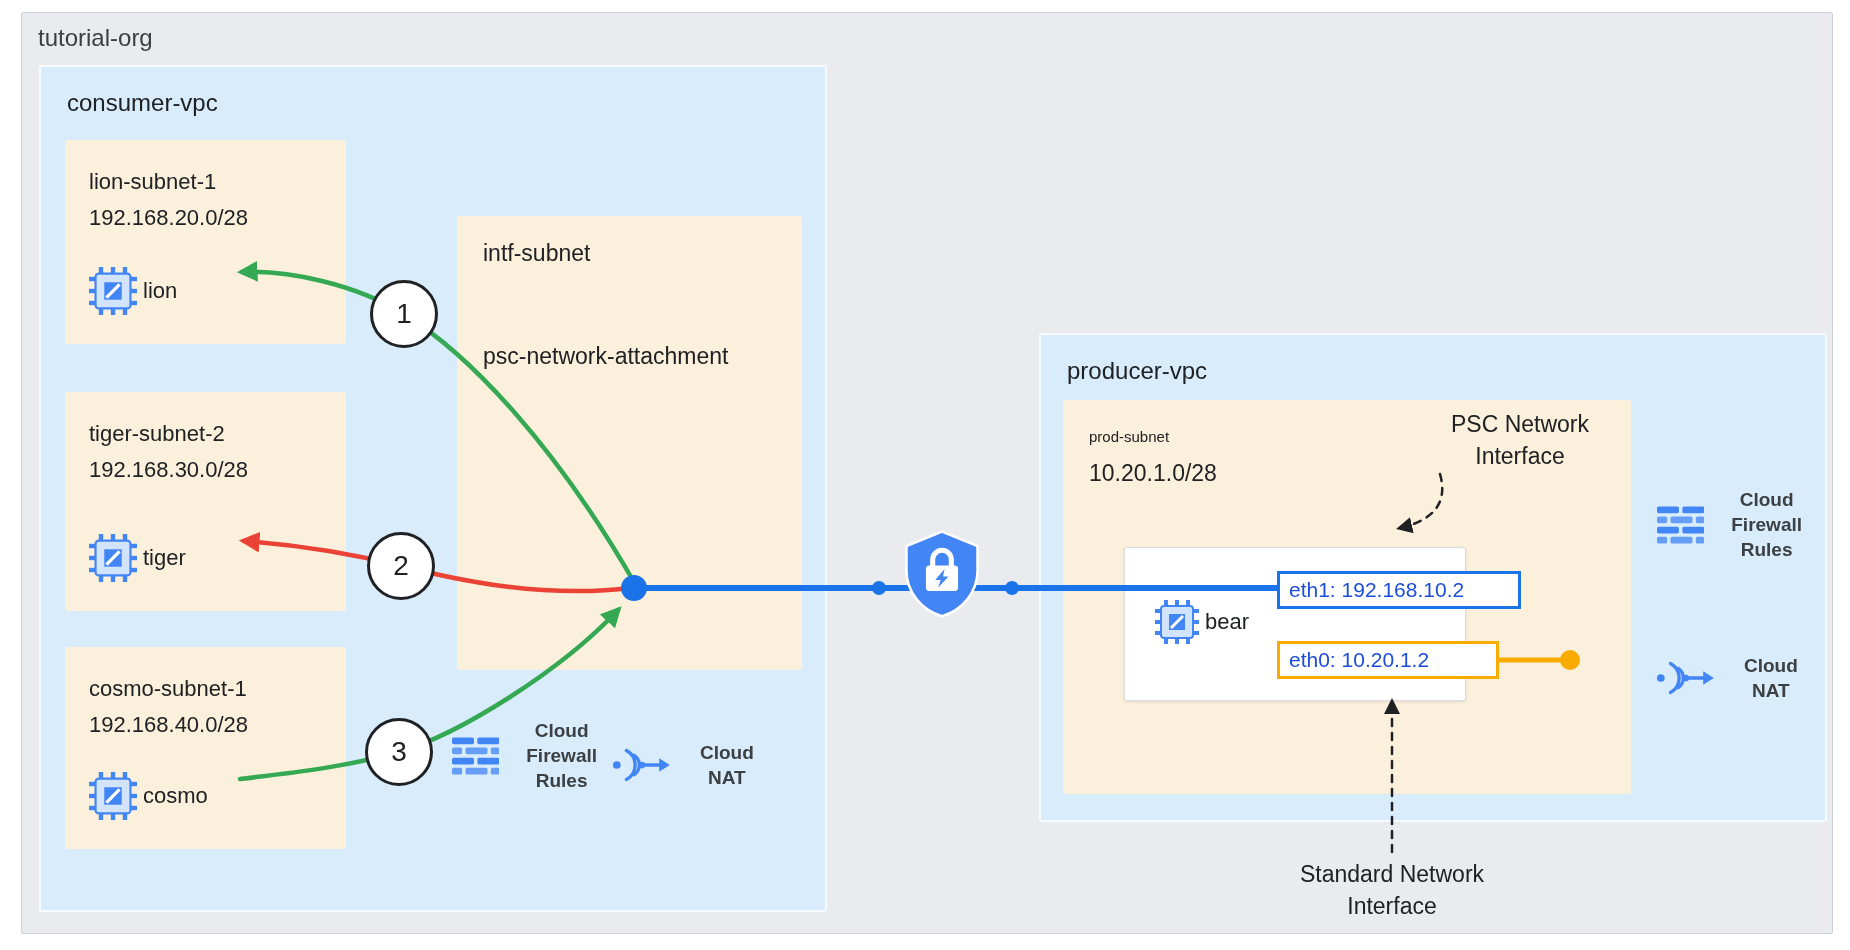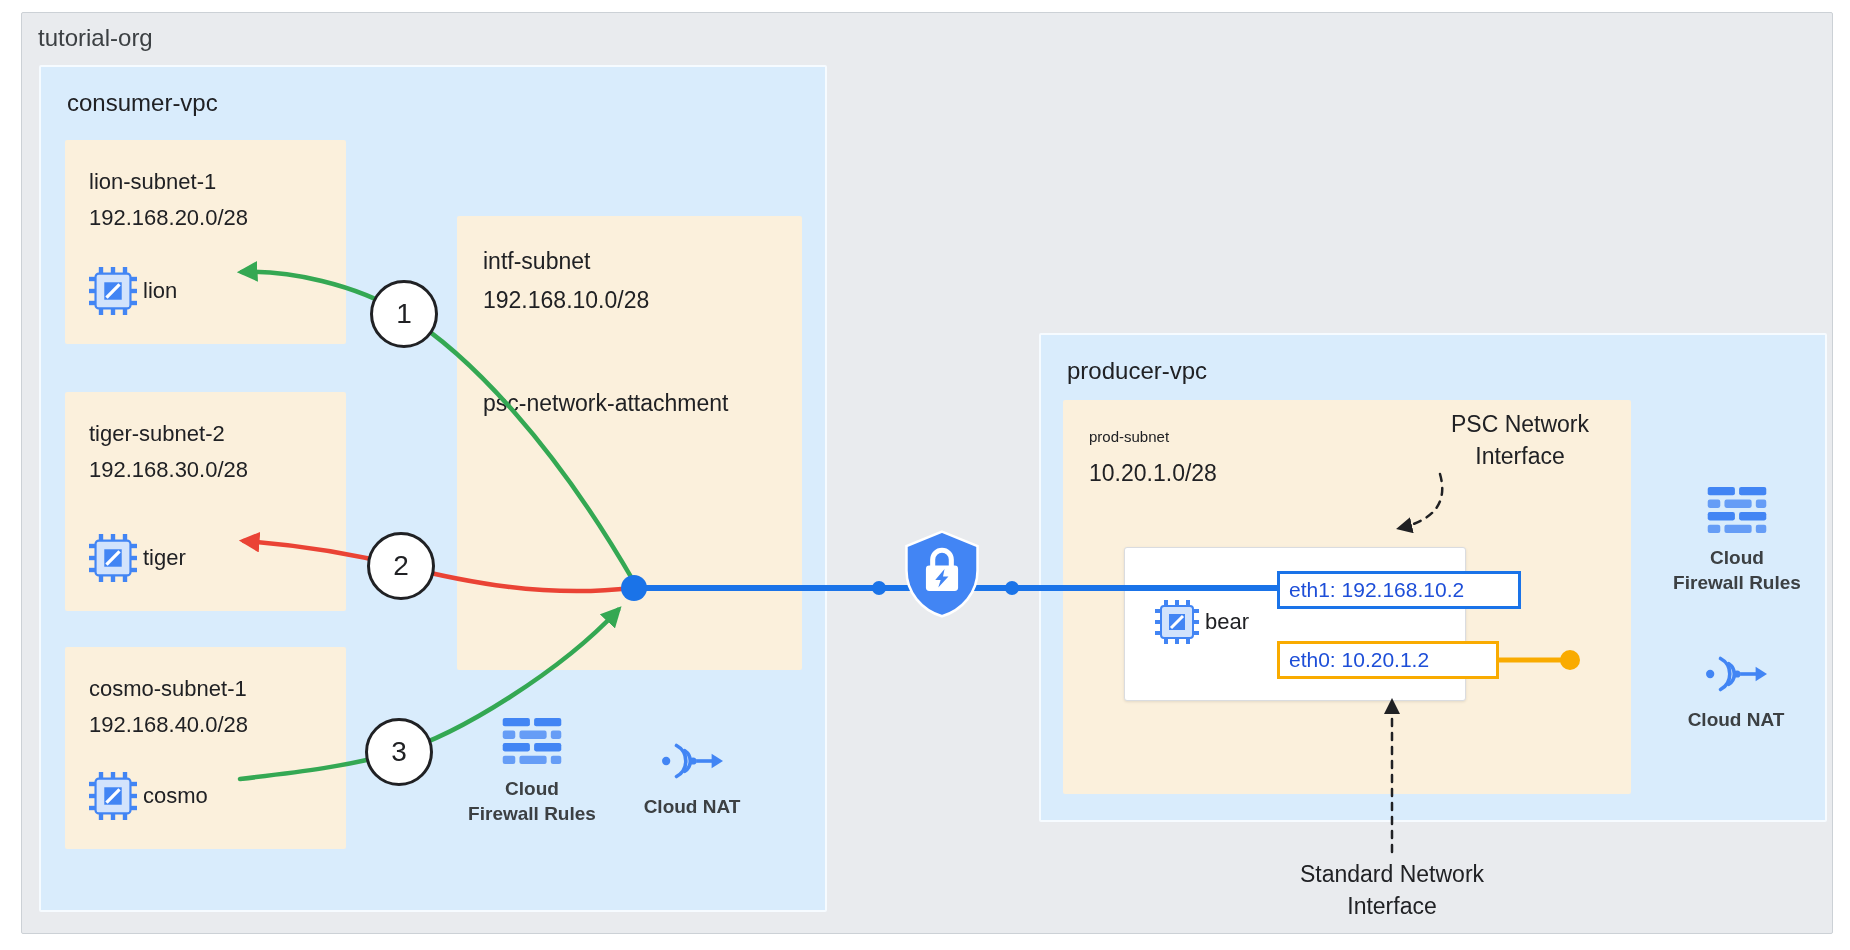--- a/index.html
+++ b/index.html
@@ -18,37 +18,37 @@
   .panel { position:absolute; background:#fbf0dc; border-radius:2px; box-sizing:border-box; }
 
   .subnet { display:flex; flex-direction:column; padding:27px 24px; width:281px; left:65px; }
   .subnet-name, .subnet-cidr { font-size:22px; color:#202124; line-height:30px; }
   .subnet-cidr { margin-top:6px; }
   .vm { margin-top:auto; margin-bottom:2px; display:flex; align-items:center; gap:6px; }
   .vm-icon { width:48px; height:48px; }
   .vm-name { font-size:22px; color:#202124; }
 
   .intf { left:457px; top:216px; width:345px; height:454px; padding:22px 26px; }
-  .intf .subnet-name, .intf .subnet-cidr, .intf-attachment { font-size:23px; color:#202124; line-height:31px;margin-top:8px; }
+  .intf .subnet-name, .intf .subnet-cidr, .intf-attachment { font-size:23px; color:#202124; line-height:31px; }
   .intf-attachment { margin-top:72px; }
 
   .prodsubnet { left:1063px; top:400px; width:568px; height:394px; padding:22px 26px; }
 
   .vm-card { position:absolute; left:1124px; top:547px; width:340px; height:152px;
              background:#ffffff; border:1px solid #dadce0; border-radius:3px;
              box-shadow:0 1px 3px rgba(0,0,0,.10); }
   .vm-card .vm { position:absolute; left:30px; top:52px; margin:0; }
   .vm-card .vm-icon { width:44px; height:44px; }
 
   .eth { position:absolute; box-sizing:border-box; height:38px; background:#ffffff;
          display:flex; align-items:center; padding:0 9px; font-size:21px; color:#1d4ed8; z-index:11; }
   .eth1 { left:1277px; top:571px; width:244px; border:3px solid var(--blue,#1a73e8); }
   .eth0 { left:1277px; top:641px; width:222px; border:3px solid var(--orange,#f9ab00); }
 
-  .res { position:absolute; width:160px; display:flex; flex-direction:column; align-items:center; gap:12px; }
+  .res { position:absolute; width:160px; display:flex; flex-direction:row; align-items:center; gap:12px; }
   .res-caption { font-size:19px; font-weight:700; color:#3c4043; text-align:center;
                  white-space:pre-line; line-height:25px; }
 
   .annotation { position:absolute; font-size:23px; color:#202124; text-align:center;
                 white-space:pre-line; line-height:32px; z-index:4; }
   .note-psc { left:1395px; top:408px; width:250px; }
   .note-standard { left:1232px; top:858px; width:320px; }
 
   .overlay { position:absolute; left:0; top:0; z-index:5; pointer-events:none; }
 
@@ -146,21 +146,20 @@
     <div class="vm">
       <svg class="vm-icon">
           <use href="#sym-vm"></use>
         </svg>
       <div class="vm-name">cosmo</div>
     </div>
   </div>
 
   <div class="panel intf">
     <div class="subnet-name">intf-subnet</div>
-    <div class="subnet-cidr">192.168.10.0/28</div>
     <div class="intf-attachment">psc-network-attachment</div>
   </div>
 
   <div class="panel prodsubnet">
     <div class="subnet-name" style="font-size:15px">prod-subnet</div>
     <div class="subnet-cidr" style="font-size:23px">10.20.1.0/28</div>
   </div>
 
   <div class="vm-card">
     <div class="vm">

